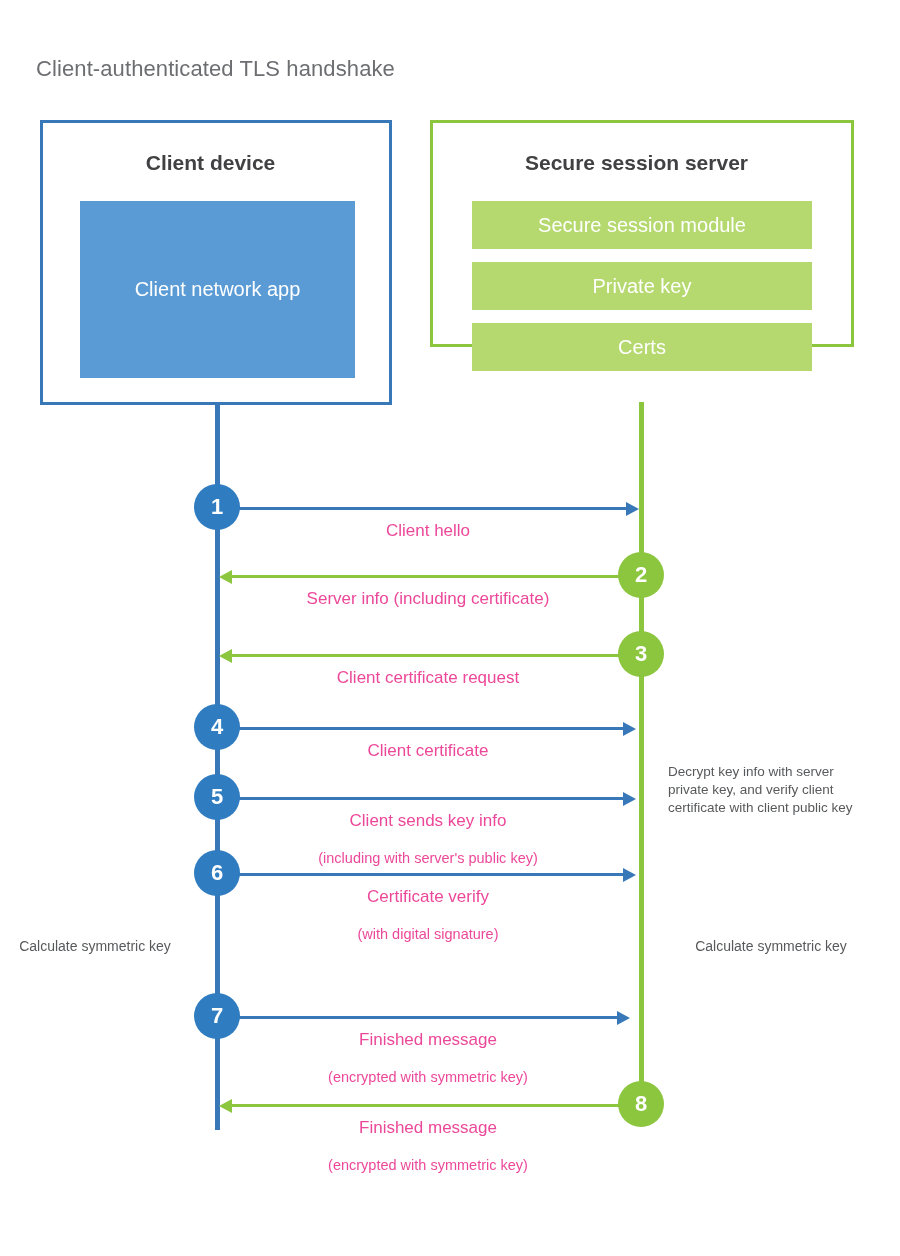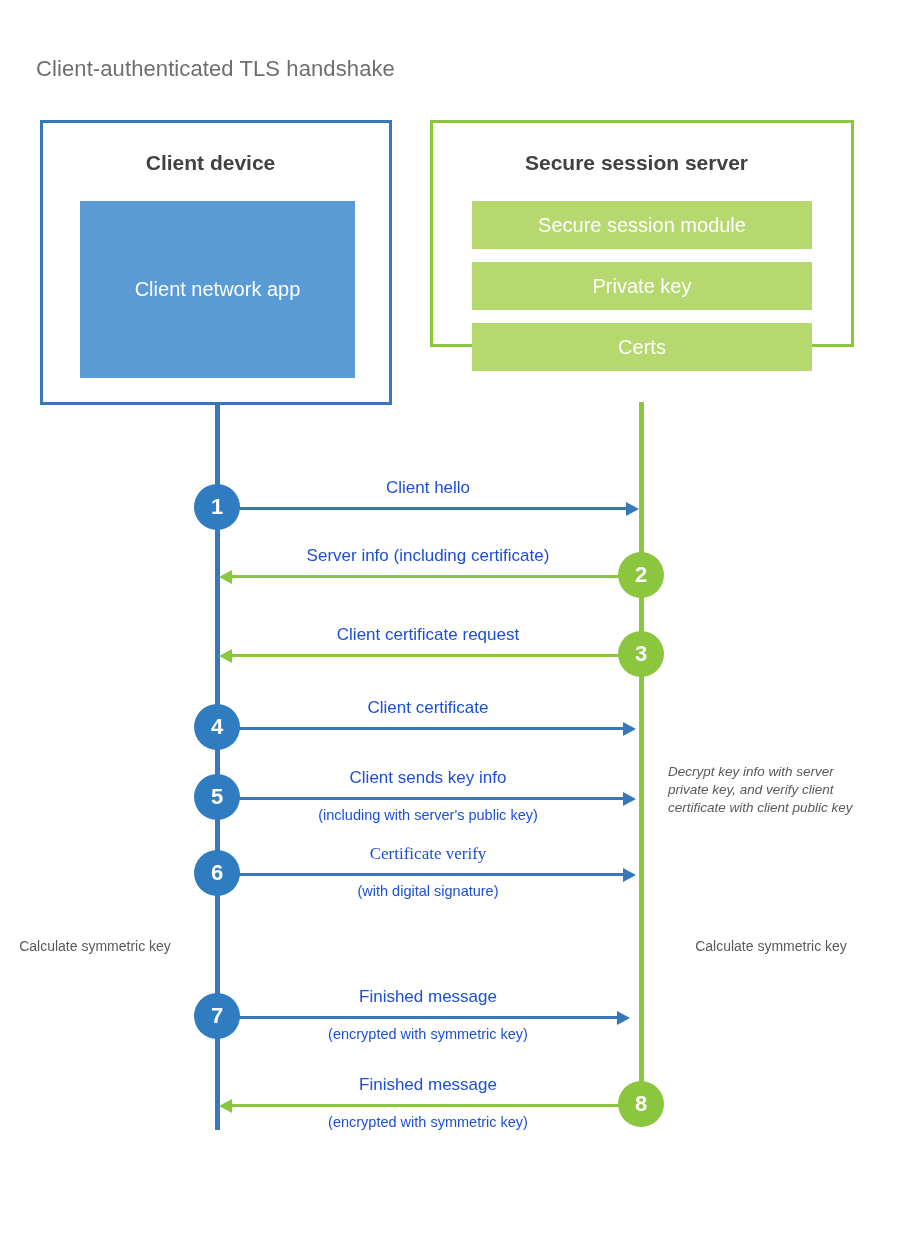--- a/index.html
+++ b/index.html
@@ -140,23 +140,24 @@
     border-top: 7px solid transparent;
     border-bottom: 7px solid transparent;
   }
   .arrow-head.right.blue { border-left: 13px solid #3878b8; }
   .arrow-head.left.green { border-right: 13px solid #8cc63f; }
 
   .msg-label {
     position: absolute;
     text-align: center;
     font-size: 17px;
-    color: #1d4ed8;
+    color: #ec4899;
     white-space: nowrap;
     transform: translateX(-50%);
+    margin-top: 43px;
   }
   .msg-label.primary { top: -29px; }
   .msg-label.secondary {
     top: 10px;
     font-size: 14.5px;
   }
 
   
   .step-circle {
     position: absolute;
@@ -173,21 +174,21 @@
   .step-circle.blue { background: #2f7cc0; }
   .step-circle.green { background: #8cc63f; }
 
   
   .note {
     position: absolute;
     font-size: 13.5px;
     line-height: 18px;
     color: #58595b;
   }
-  .note.right-note { left: 668px; width: 190px; text-align: left; font-style: italic; }
+  .note.right-note { left: 668px; width: 190px; text-align: left; }
   .note.calc-left {
     right: 710px;
     width: 190px;
     text-align: center;
     font-size: 14px;
     line-height: 19px;
   }
   .note.calc-right {
     left: 676px;
     width: 190px;
@@ -254,21 +255,21 @@
   <div class="msg-label primary" style="left:428px;">Client sends key info</div>
   <div class="msg-label secondary" style="left:428px;">(including with server's public key)</div>
 </div>
 <div class="step-circle blue" style="left:194px; top:774px;">5</div>
 
 <div class="note right-note" style="top:763px;">Decrypt key info with server private key, and verify client certificate with client public key</div>
 
 <div class="msg" style="top:873px;">
   <div class="arrow-line blue" style="left:218px; width:407px;"></div>
   <div class="arrow-head right blue" style="left:623px;"></div>
-  <div class="msg-label primary" style="left:428px;font-family:Liberation Serif, serif;">Certificate verify</div>
+  <div class="msg-label primary" style="left:428px;">Certificate verify</div>
   <div class="msg-label secondary" style="left:428px;">(with digital signature)</div>
 </div>
 <div class="step-circle blue" style="left:194px; top:850px;">6</div>
 
 <div class="note calc-left" style="top:937px;">Calculate symmetric key</div>
 <div class="note calc-right" style="top:937px;">Calculate symmetric key</div>
 
 <div class="msg" style="top:1016px;">
   <div class="arrow-line blue" style="left:218px; width:401px;"></div>
   <div class="arrow-head right blue" style="left:617px;"></div>

